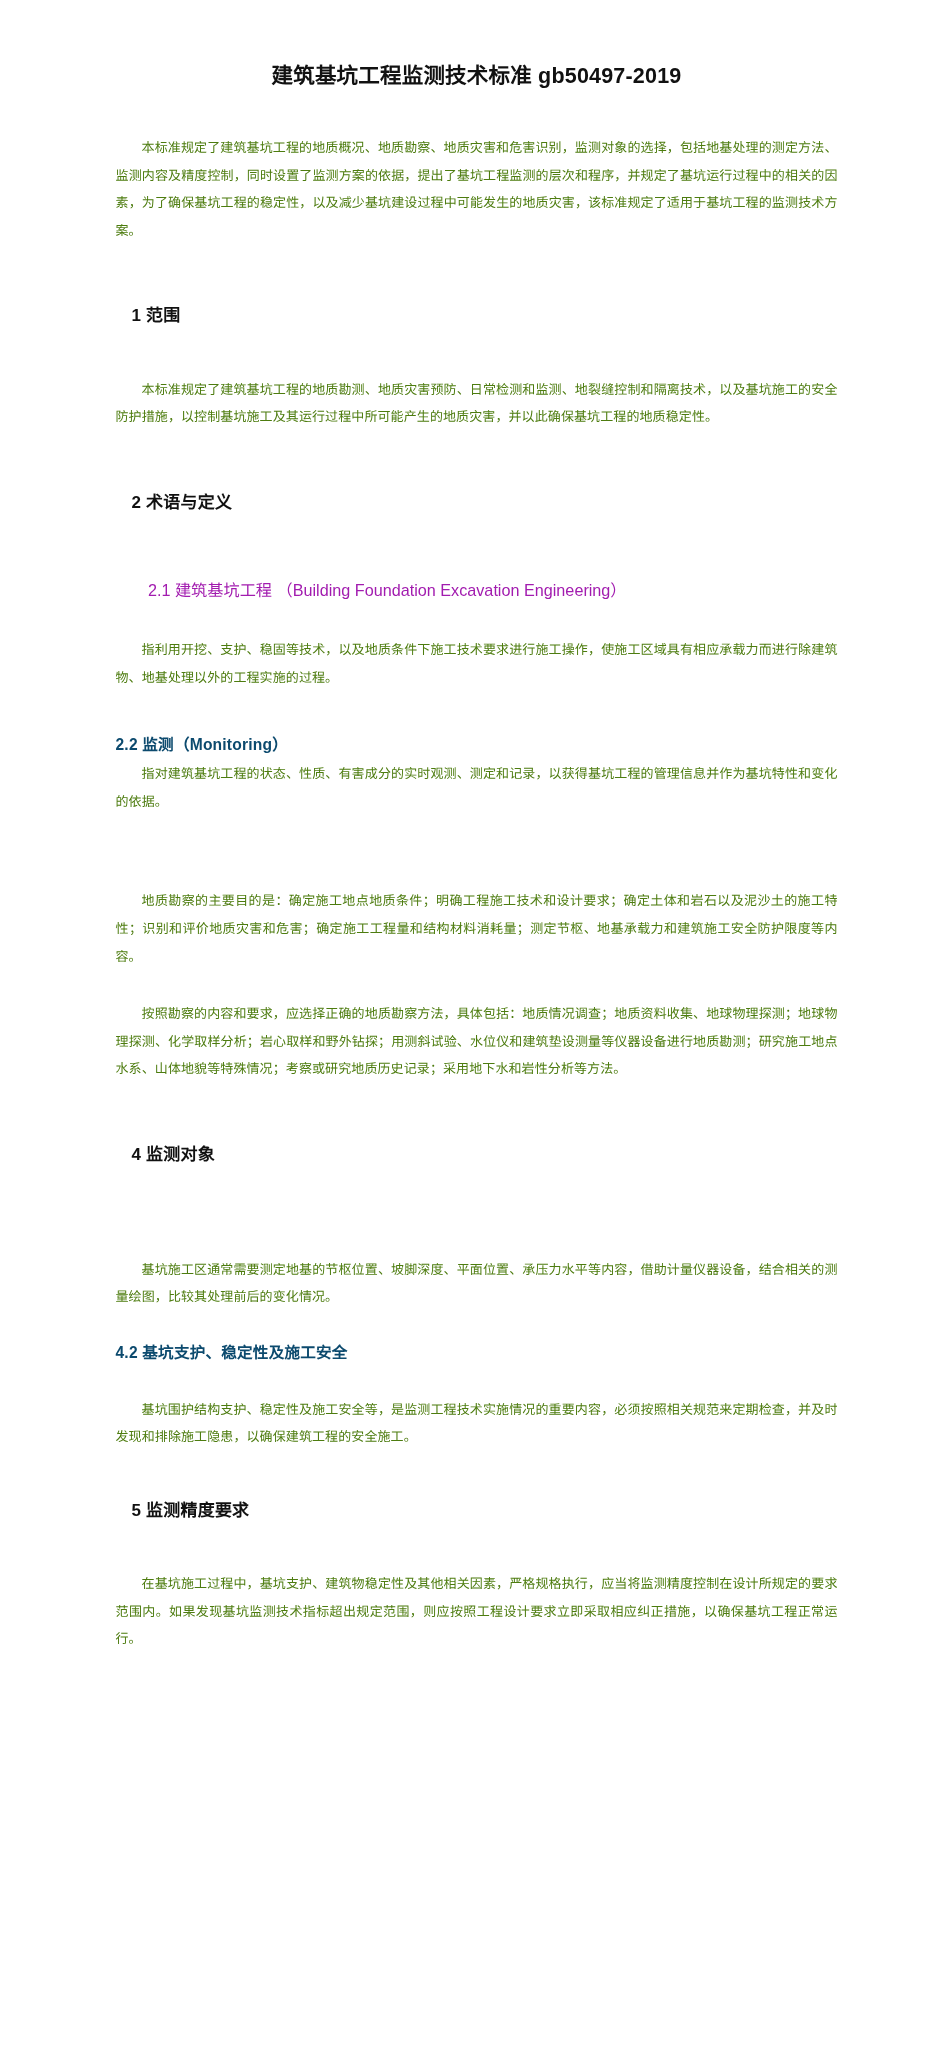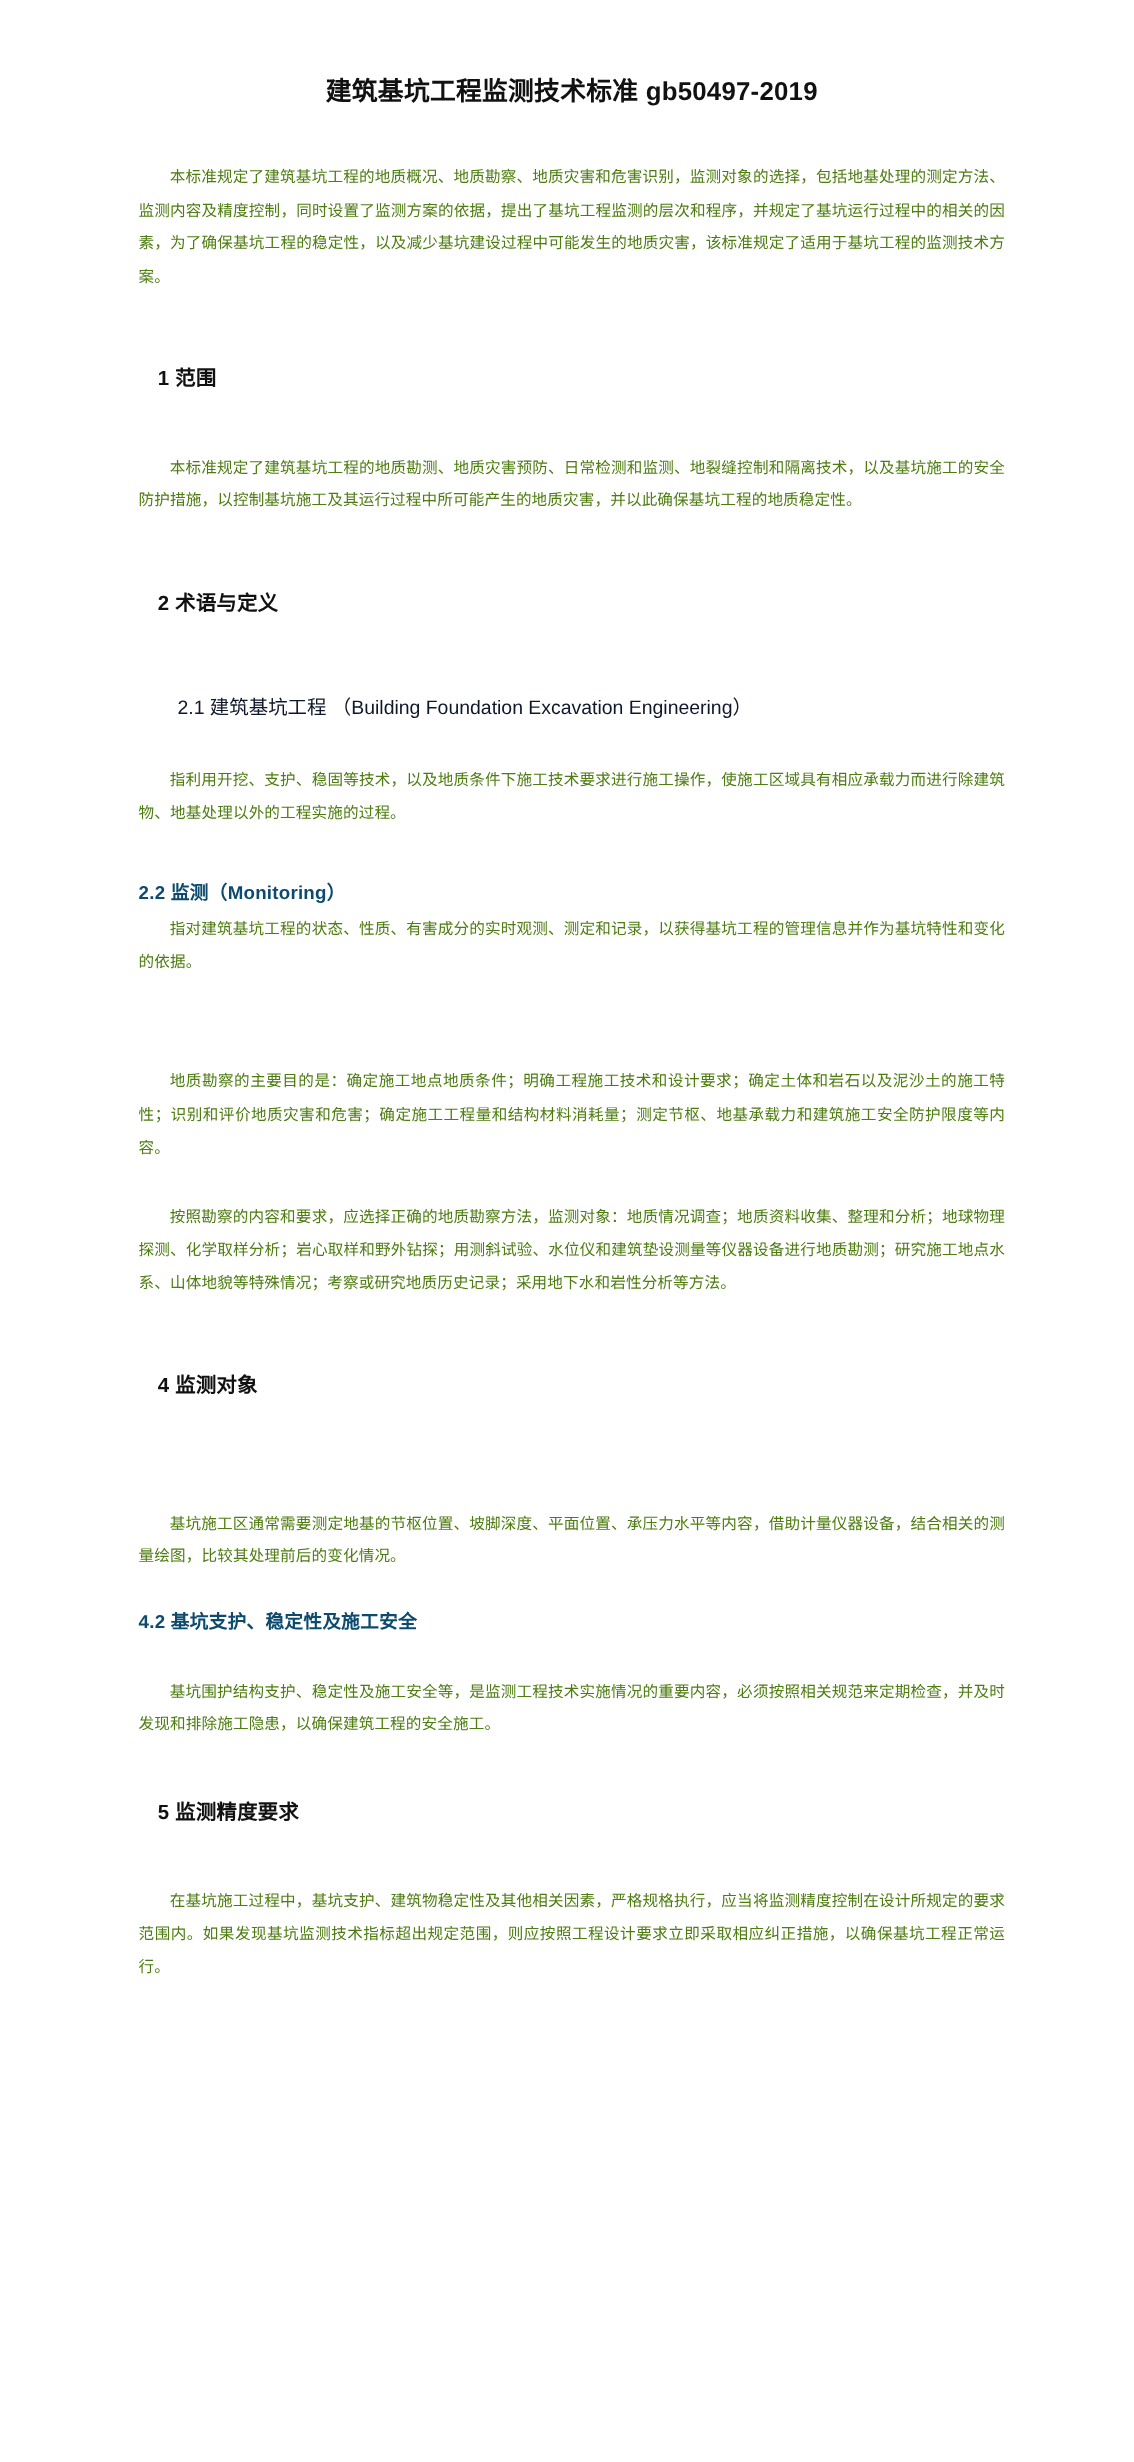--- a/index.html
+++ b/index.html
@@ -55,21 +55,21 @@
     font-size: 15.6px;
     font-weight: bold;
     color: #0c4a6e;
     margin: 0;
     line-height: 1.6;
     letter-spacing: 0.2px;
   }
   .term-line {
     font-size: 16.2px;
     line-height: 2.0;
-    color: #0f172a;
+    color: #a21caf;
     margin: 0;
     text-indent: 2em;
     font-weight: normal;
   }
   .tight-para {
     margin-top: 2px;
   }
 </style>
 </head>
 <body>
@@ -110,21 +110,21 @@
 
   <div class="spacer-lg"></div>
 
 
   <div class="spacer-md"></div>
 
   <p class="body-para">地质勘察的主要目的是：确定施工地点地质条件；明确工程施工技术和设计要求；确定土体和岩石以及泥沙土的施工特性；识别和评价地质灾害和危害；确定施工工程量和结构材料消耗量；测定节枢、地基承载力和建筑施工安全防护限度等内容。</p>
 
   <div class="spacer-md"></div>
 
-  <p class="body-para">按照勘察的内容和要求，应选择正确的地质勘察方法，监测对象：地质情况调查；地质资料收集、整理和分析；地球物理探测、化学取样分析；岩心取样和野外钻探；用测斜试验、水位仪和建筑垫设测量等仪器设备进行地质勘测；研究施工地点水系、山体地貌等特殊情况；考察或研究地质历史记录；采用地下水和岩性分析等方法。</p>
+  <p class="body-para">按照勘察的内容和要求，应选择正确的地质勘察方法，具体包括：地质情况调查；地质资料收集、地球物理探测；地球物理探测、化学取样分析；岩心取样和野外钻探；用测斜试验、水位仪和建筑垫设测量等仪器设备进行地质勘测；研究施工地点水系、山体地貌等特殊情况；考察或研究地质历史记录；采用地下水和岩性分析等方法。</p>
 
   <div class="spacer-lg"></div>
 
   <h2 class="heading-1">4 监测对象</h2>
 
   <div class="spacer-lg"></div>
 
 
   <div class="spacer-md"></div>
 

